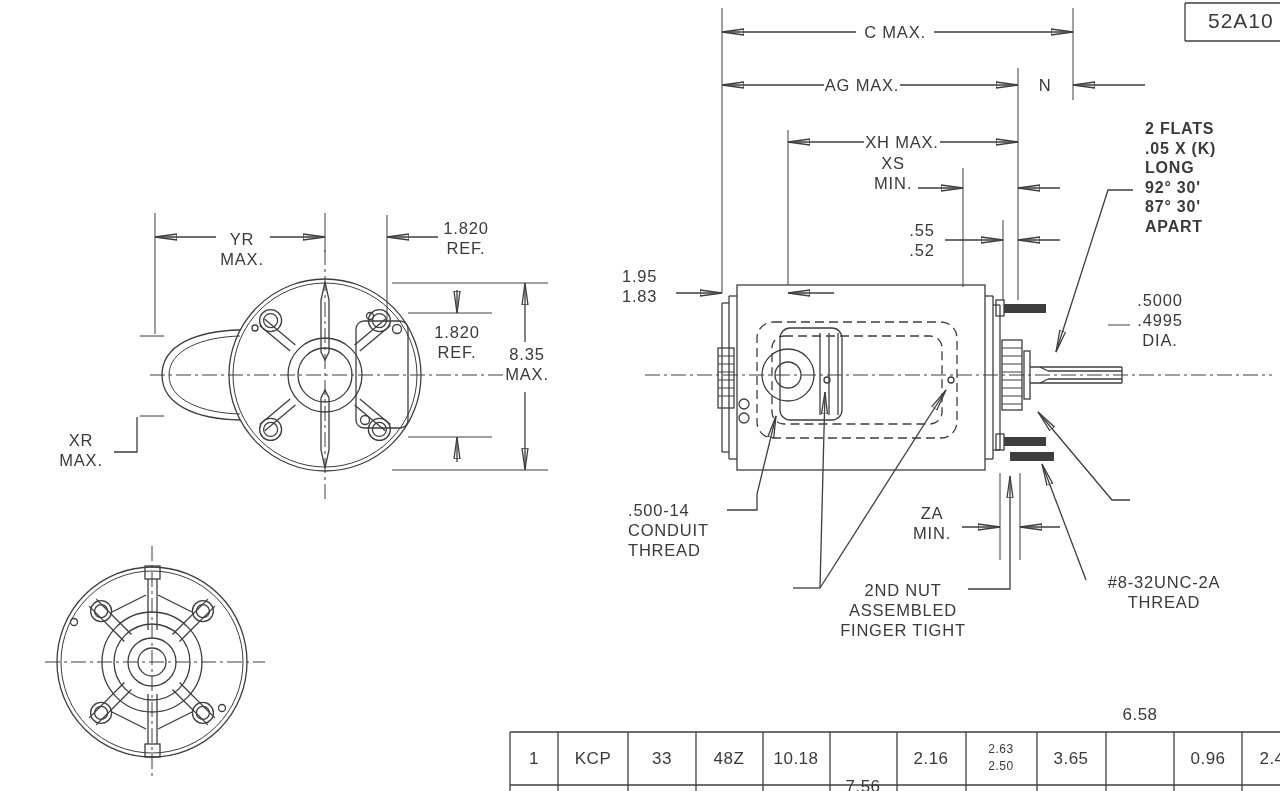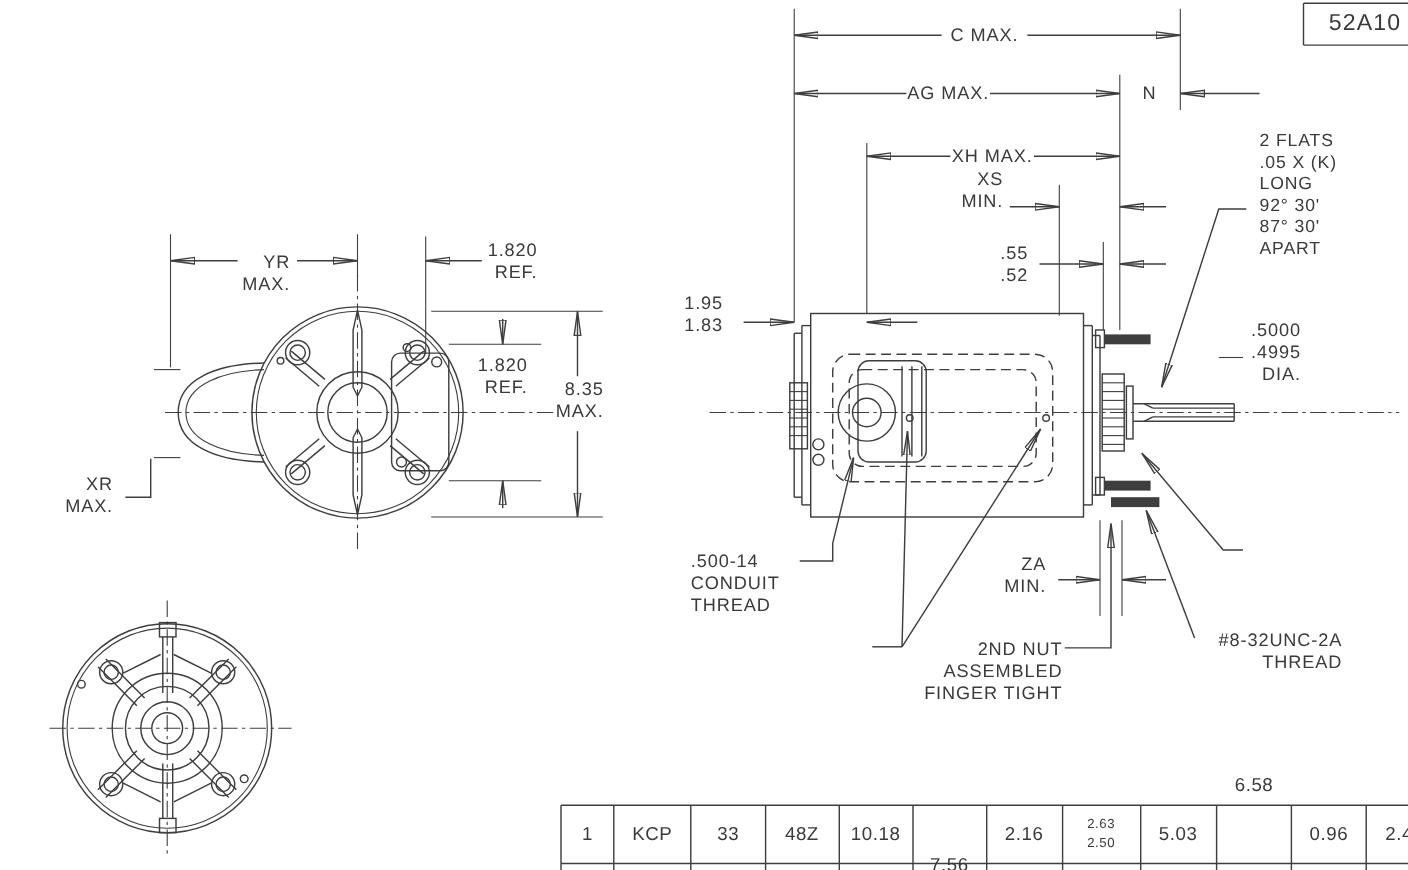--- a/index.html
+++ b/index.html
@@ -5,23 +5,23 @@
   html,body{margin:0;padding:0;background:#fff;}
   .stage{position:relative;width:1280px;height:791px;background:#ffffff;overflow:hidden;
          font-family:"Liberation Sans",sans-serif;}
   svg.art{position:absolute;left:0;top:0;}
   line,path,rect,circle{stroke:#3e3e3e;stroke-width:1.3;fill:none;}
   .fl{fill:#3e3e3e;stroke:none;}
   .cl{stroke-width:1;stroke-dasharray:15 4 3 4;}
   .dash{stroke-dasharray:9 5;}
   .thin{stroke-width:1;}
   .lbl{position:absolute;color:#3a3a3a;font-size:16.5px;line-height:20px;letter-spacing:.8px;
-       white-space:pre-line;text-align:right;transform:translateX(-50%);}
+       white-space:pre-line;text-align:center;transform:translateX(-50%);}
   .lbl.left{transform:none;text-align:left;}
-  .lbl.small{font-size:16px;line-height:19.5px;}
+  .lbl.small{font-size:16px;line-height:19.5px;font-weight:bold;}
   .cell{position:absolute;transform:translate(-50%,-50%);color:#3a3a3a;font-size:17px;
         letter-spacing:.5px;white-space:pre-line;text-align:center;line-height:17px;}
   #dwg-no{position:absolute;left:1208px;top:9px;color:#3a3a3a;font-size:21px;letter-spacing:1px;width:120px;}
 </style>
 </head>
 <body>
 
 <div class="stage">
 
 <svg class="art" width="1280" height="791" viewBox="0 0 1280 791">
@@ -334,18 +334,18 @@
 
 <div class="cell" style="left:534px;top:758px">1</div>
 <div class="cell" style="left:593px;top:758px">KCP</div>
 <div class="cell" style="left:662px;top:758px">33</div>
 <div class="cell" style="left:729px;top:758px">48Z</div>
 <div class="cell" style="left:796px;top:758px">10.18</div>
 <div class="cell" style="left:863px;top:786px">7.56</div>
 <div class="cell" style="left:931px;top:758px">2.16</div>
 <div class="cell" style="left:1001px;top:758px;font-size:12px;line-height:17px">2.63
 2.50</div>
-<div class="cell" style="left:1071px;top:758px">5.03</div>
+<div class="cell" style="left:1071px;top:758px">3.65</div>
 <div class="cell" style="left:1140px;top:714px">6.58</div>
 <div class="cell" style="left:1208px;top:758px">0.96</div>
 <div class="cell" style="left:1272px;top:758px">2.4</div>
 
 </div>
 
 </body></html>

